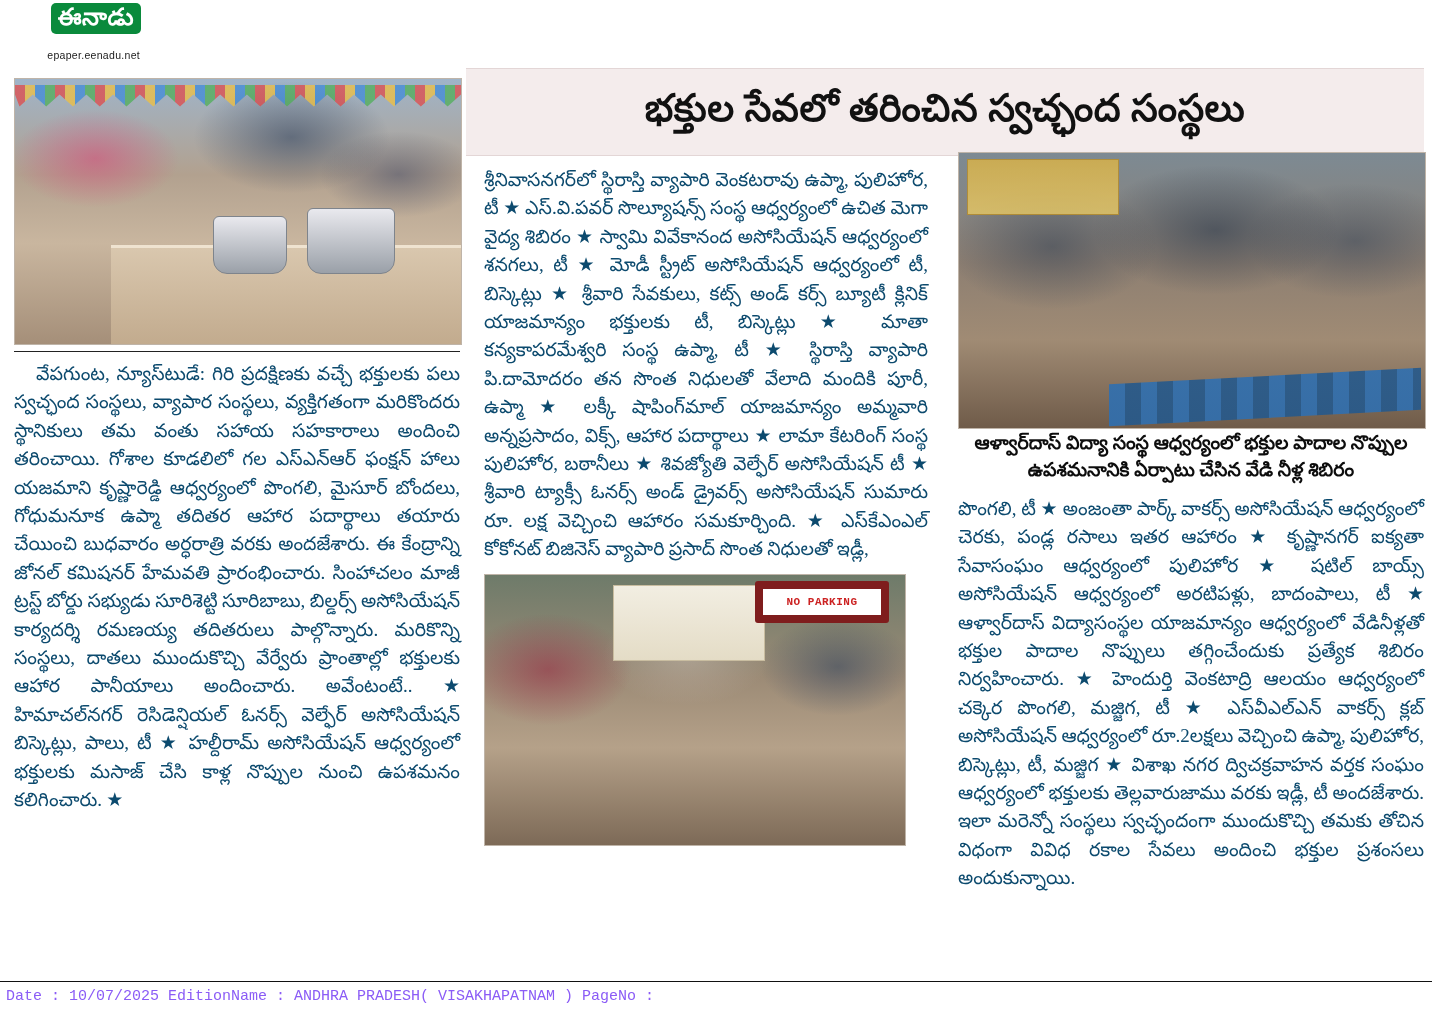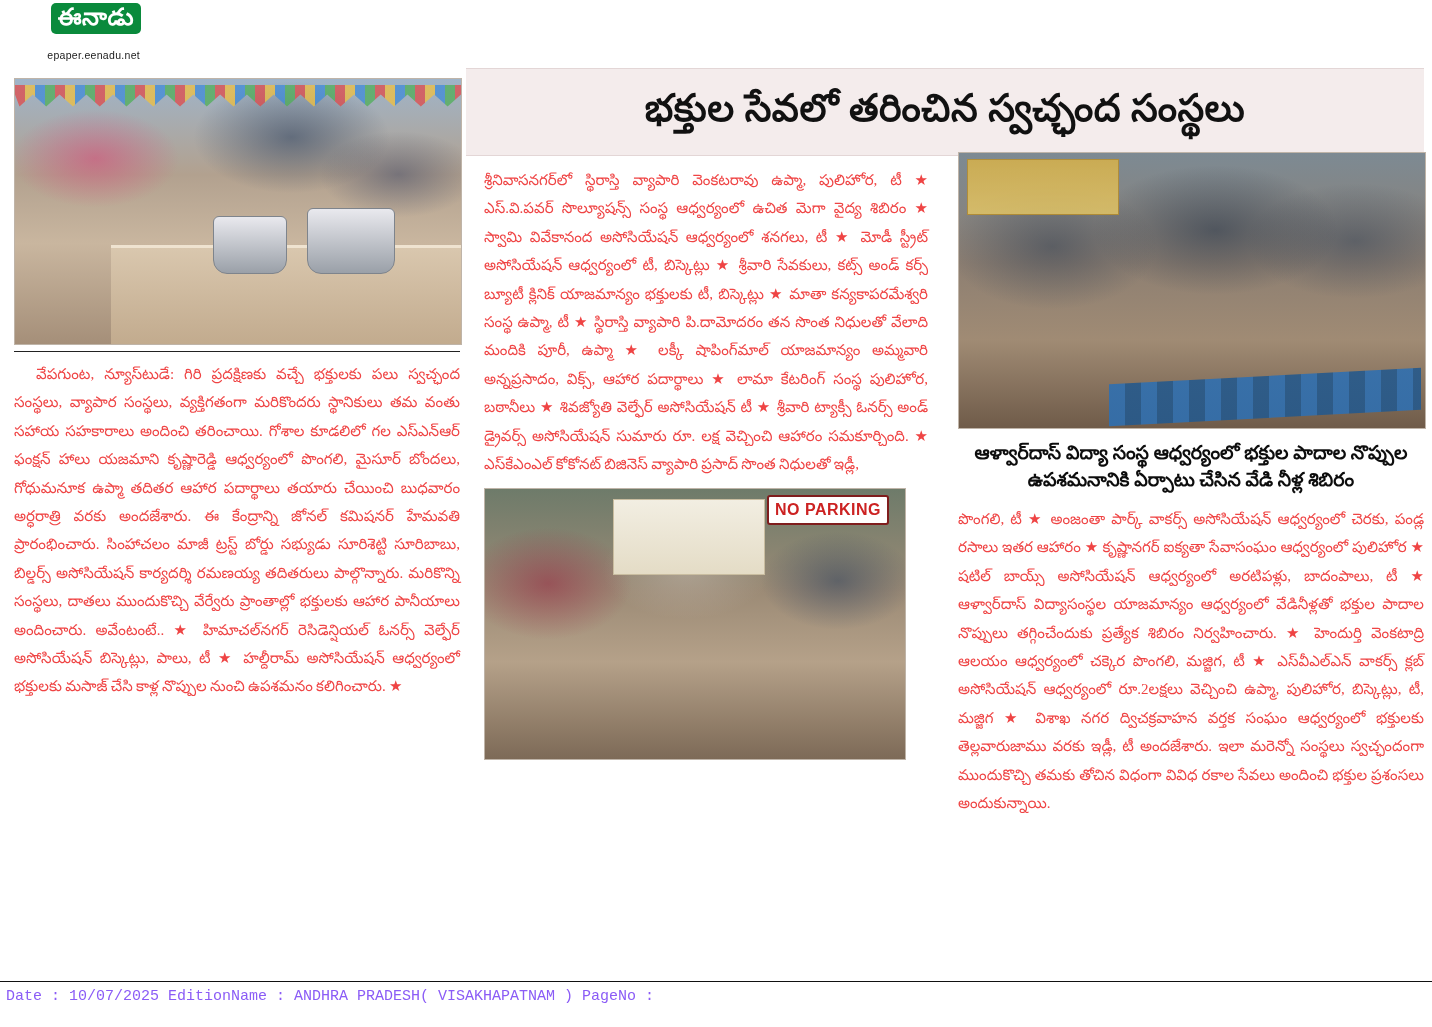--- a/index.html
+++ b/index.html
@@ -74,25 +74,25 @@
   .col {
     position: absolute;
     top: 0;
     font-family: "Liberation Serif", serif;
   }
   .col1 { left: 14px;  width: 446px; }
   .col2 { left: 484px; width: 444px; }
   .col3 { left: 958px; width: 466px; }
 
   .body-text {
-    font-size: 15px;
+    font-size: 19px;
     line-height: 28.4px;
     text-align: justify;
     text-justify: inter-word;
-    color: #ef4444;
+    color: #0c4a6e;
     word-spacing: -0.5px;
   }
   .para-indent { text-indent: 22px; }
 
   .caption {
     font-family: "Liberation Serif", serif;
     font-size: 19px;
     line-height: 27px;
     font-weight: bold;
     text-align: center;
@@ -177,22 +177,22 @@
   .p3 { width: 420px; height: 270px; }
   .p3 .tint {
     background:
       radial-gradient(ellipse 120px 80px at 15% 35%, rgba(150,30,60,0.5), transparent 70%),
       radial-gradient(ellipse 120px 70px at 48% 30%, rgba(200,190,180,0.45), transparent 70%),
       radial-gradient(ellipse 110px 70px at 84% 34%, rgba(40,60,90,0.5), transparent 70%),
       linear-gradient(to bottom,#6e7b6a 0%, #9c8b76 38%, #b5a189 64%, #7d6a57 100%);
   }
   .p3 .sign {
     position: absolute; right: 16px; top: 6px; width: 118px; height: 26px;
-    background: #ffffff; border: 2px solid #7f1d1d; border-radius: 3px;
-    color: #cc2222; font-family: Liberation Sans, sans-serif; font-size: 16px;
+    background: #ffffff; border: 8px solid #7f1d1d; border-radius: 3px;
+    color: #cc2222; font-family: Liberation Mono, monospace; font-size: 11px;
     font-weight: bold; display: flex; align-items: center; justify-content: center;
     letter-spacing: .5px;
   }
   .p3 .poster {
     position: absolute; left: 128px; top: 10px; width: 150px; height: 74px;
     background: linear-gradient(to bottom,#f2eee2,#e4dcc6);
     border: 1px solid #c9bda0;
   }
 
   
@@ -243,19 +243,19 @@
     <div class="sign">NO PARKING</div>
   </div>
 </div>
 
 <div class="col col3" style="top:152px;">
   <div class="photo p2">
     <div class="tint"></div>
     <div class="banner"></div>
     <div class="mat"></div>
   </div>
-  <div class="caption" style="margin-top:10px;">ఆళ్వార్‌దాస్‌ విద్యా సంస్థ ఆధ్వర్యంలో భక్తుల పాదాల నొప్పుల ఉపశమనానికి ఏర్పాటు చేసిన వేడి నీళ్ల శిబిరం</div>
+  <div class="caption" style="">ఆళ్వార్‌దాస్‌ విద్యా సంస్థ ఆధ్వర్యంలో భక్తుల పాదాల నొప్పుల ఉపశమనానికి ఏర్పాటు చేసిన వేడి నీళ్ల శిబిరం</div>
   <div class="body-text" style="margin-top:12px;">పొంగలి, టీ ★ అంజంతా పార్క్‌ వాకర్స్‌ అసోసియేషన్‌ ఆధ్వర్యంలో చెరకు, పండ్ల రసాలు ఇతర ఆహారం ★ కృష్ణానగర్‌ ఐక్యతా సేవాసంఘం ఆధ్వర్యంలో పులిహోర ★ షటిల్‌ బాయ్స్‌ అసోసియేషన్‌ ఆధ్వర్యంలో అరటిపళ్లు, బాదంపాలు, టీ ★ ఆళ్వార్‌దాస్‌ విద్యాసంస్థల యాజమాన్యం ఆధ్వర్యంలో వేడినీళ్లతో భక్తుల పాదాల నొప్పులు తగ్గించేందుకు ప్రత్యేక శిబిరం నిర్వహించారు. ★ హెందుర్తి వెంకటాద్రి ఆలయం ఆధ్వర్యంలో చక్కెర పొంగలి, మజ్జిగ, టీ ★ ఎస్‌వీఎల్‌ఎన్‌ వాకర్స్‌ క్లబ్‌ అసోసియేషన్‌ ఆధ్వర్యంలో రూ.2లక్షలు వెచ్చించి ఉప్మా, పులిహోర, బిస్కెట్లు, టీ, మజ్జిగ ★ విశాఖ నగర ద్విచక్రవాహన వర్తక సంఘం ఆధ్వర్యంలో భక్తులకు తెల్లవారుజాము వరకు ఇడ్లీ, టీ అందజేశారు. ఇలా మరెన్నో సంస్థలు స్వచ్ఛందంగా ముందుకొచ్చి తమకు తోచిన విధంగా వివిధ రకాల సేవలు అందించి భక్తుల ప్రశంసలు అందుకున్నాయి.</div>
 </div>
 
 <div class="footer">
   <span>Date : 10/07/2025 EditionName : ANDHRA PRADESH( VISAKHAPATNAM ) PageNo :</span>
 </div>
 
 </body></html>

